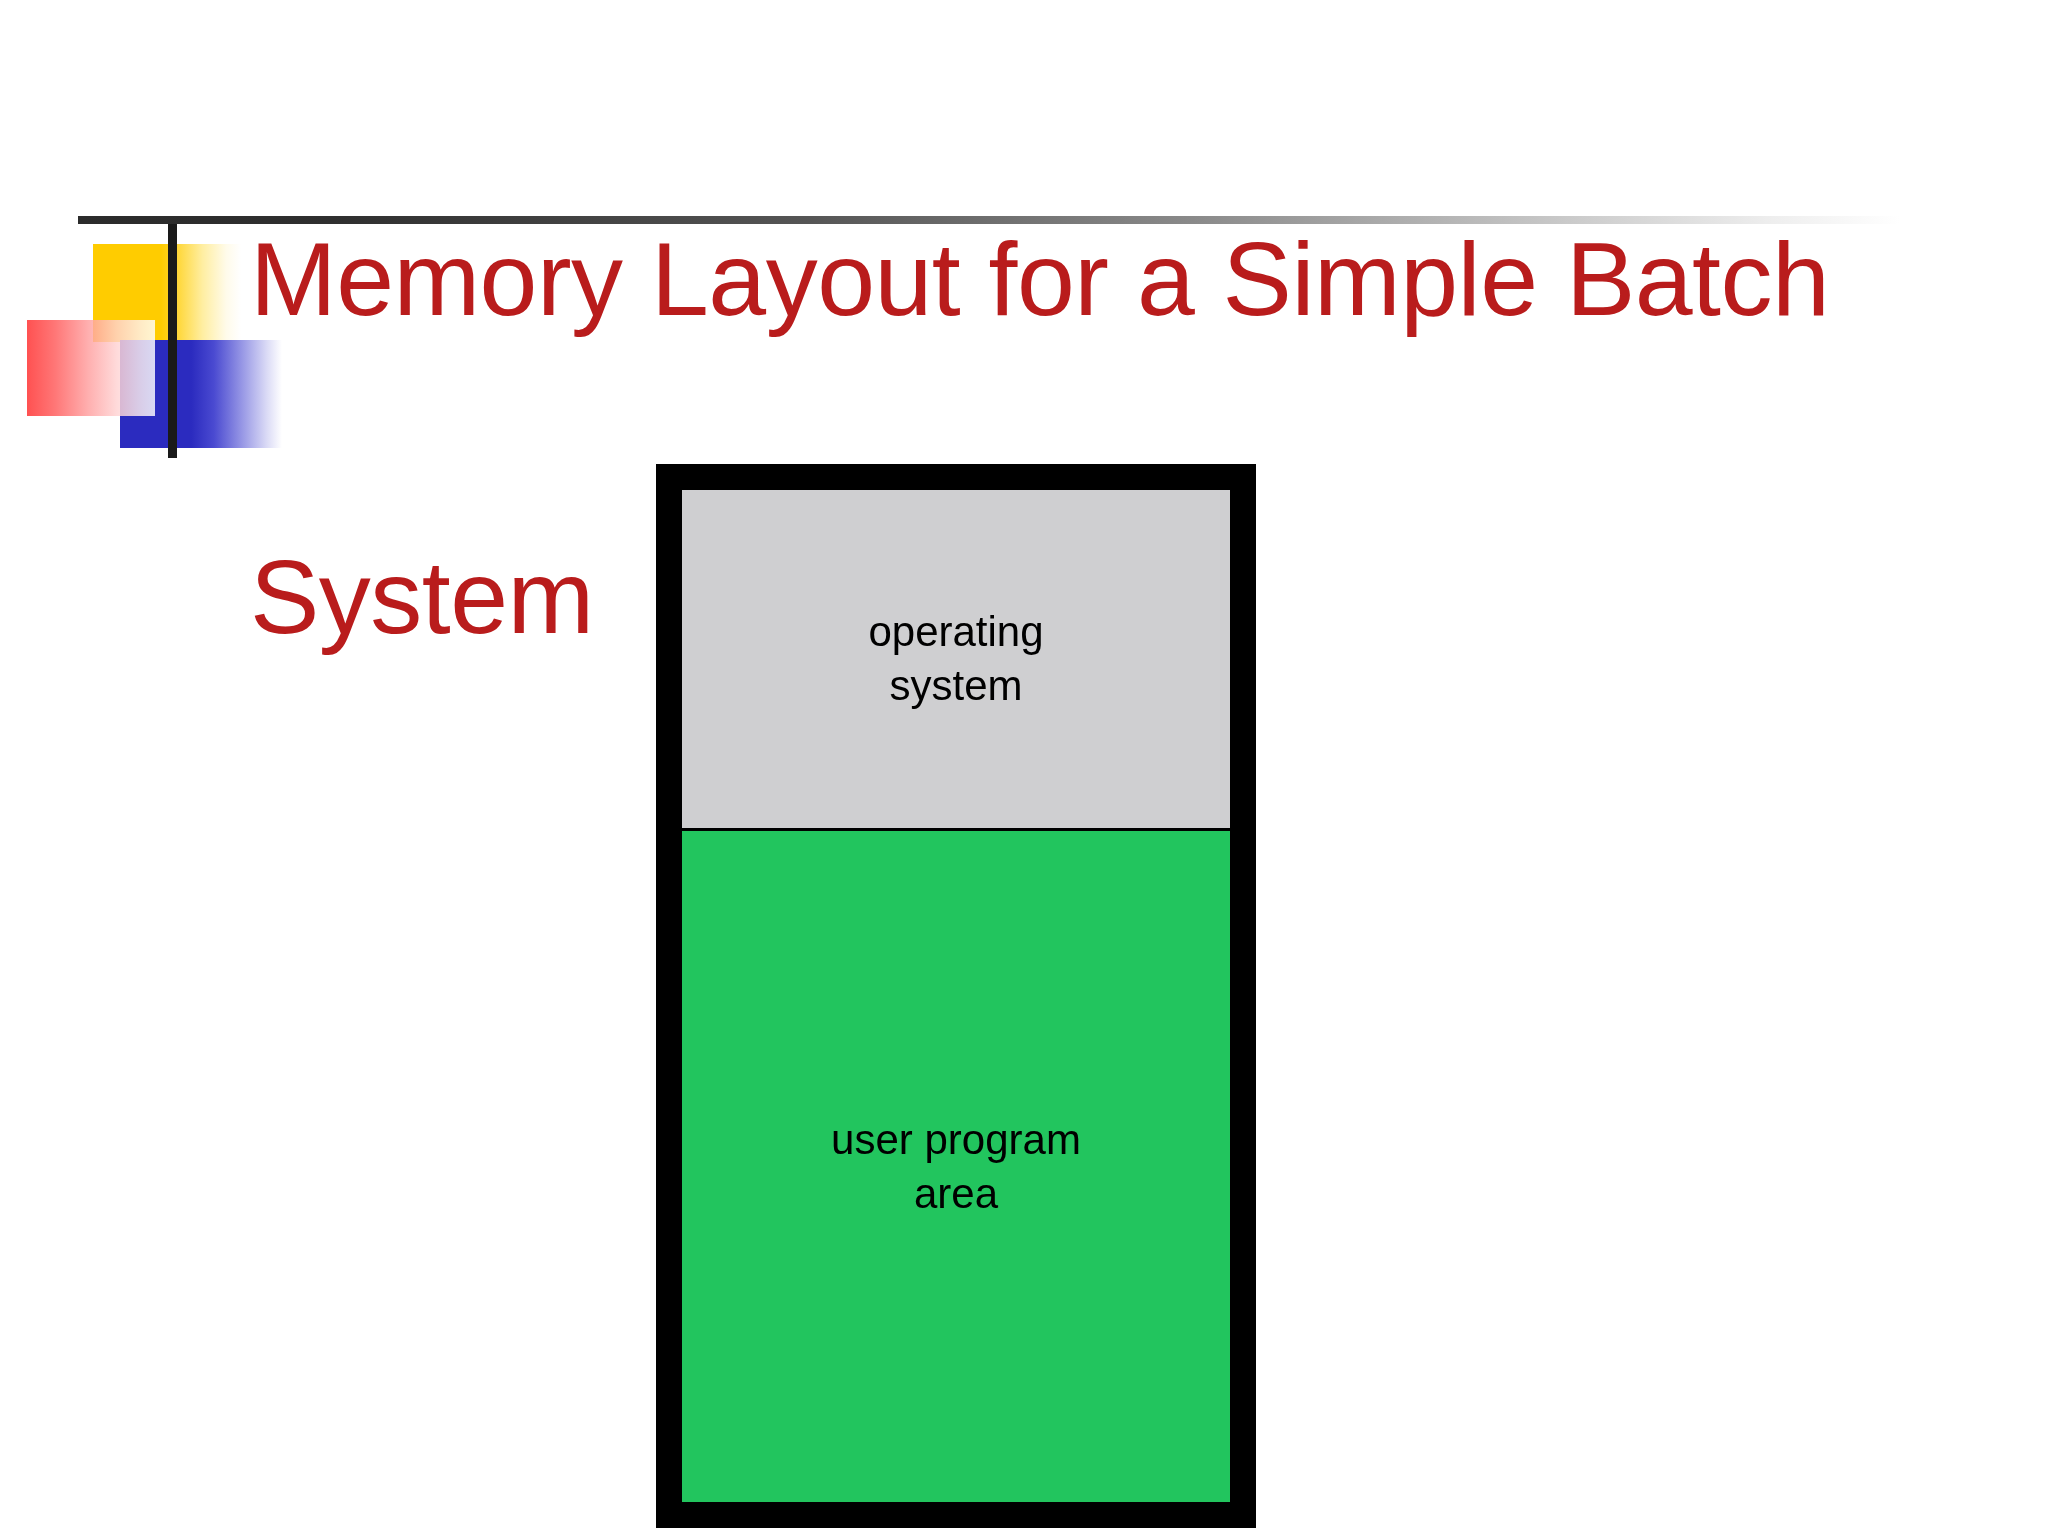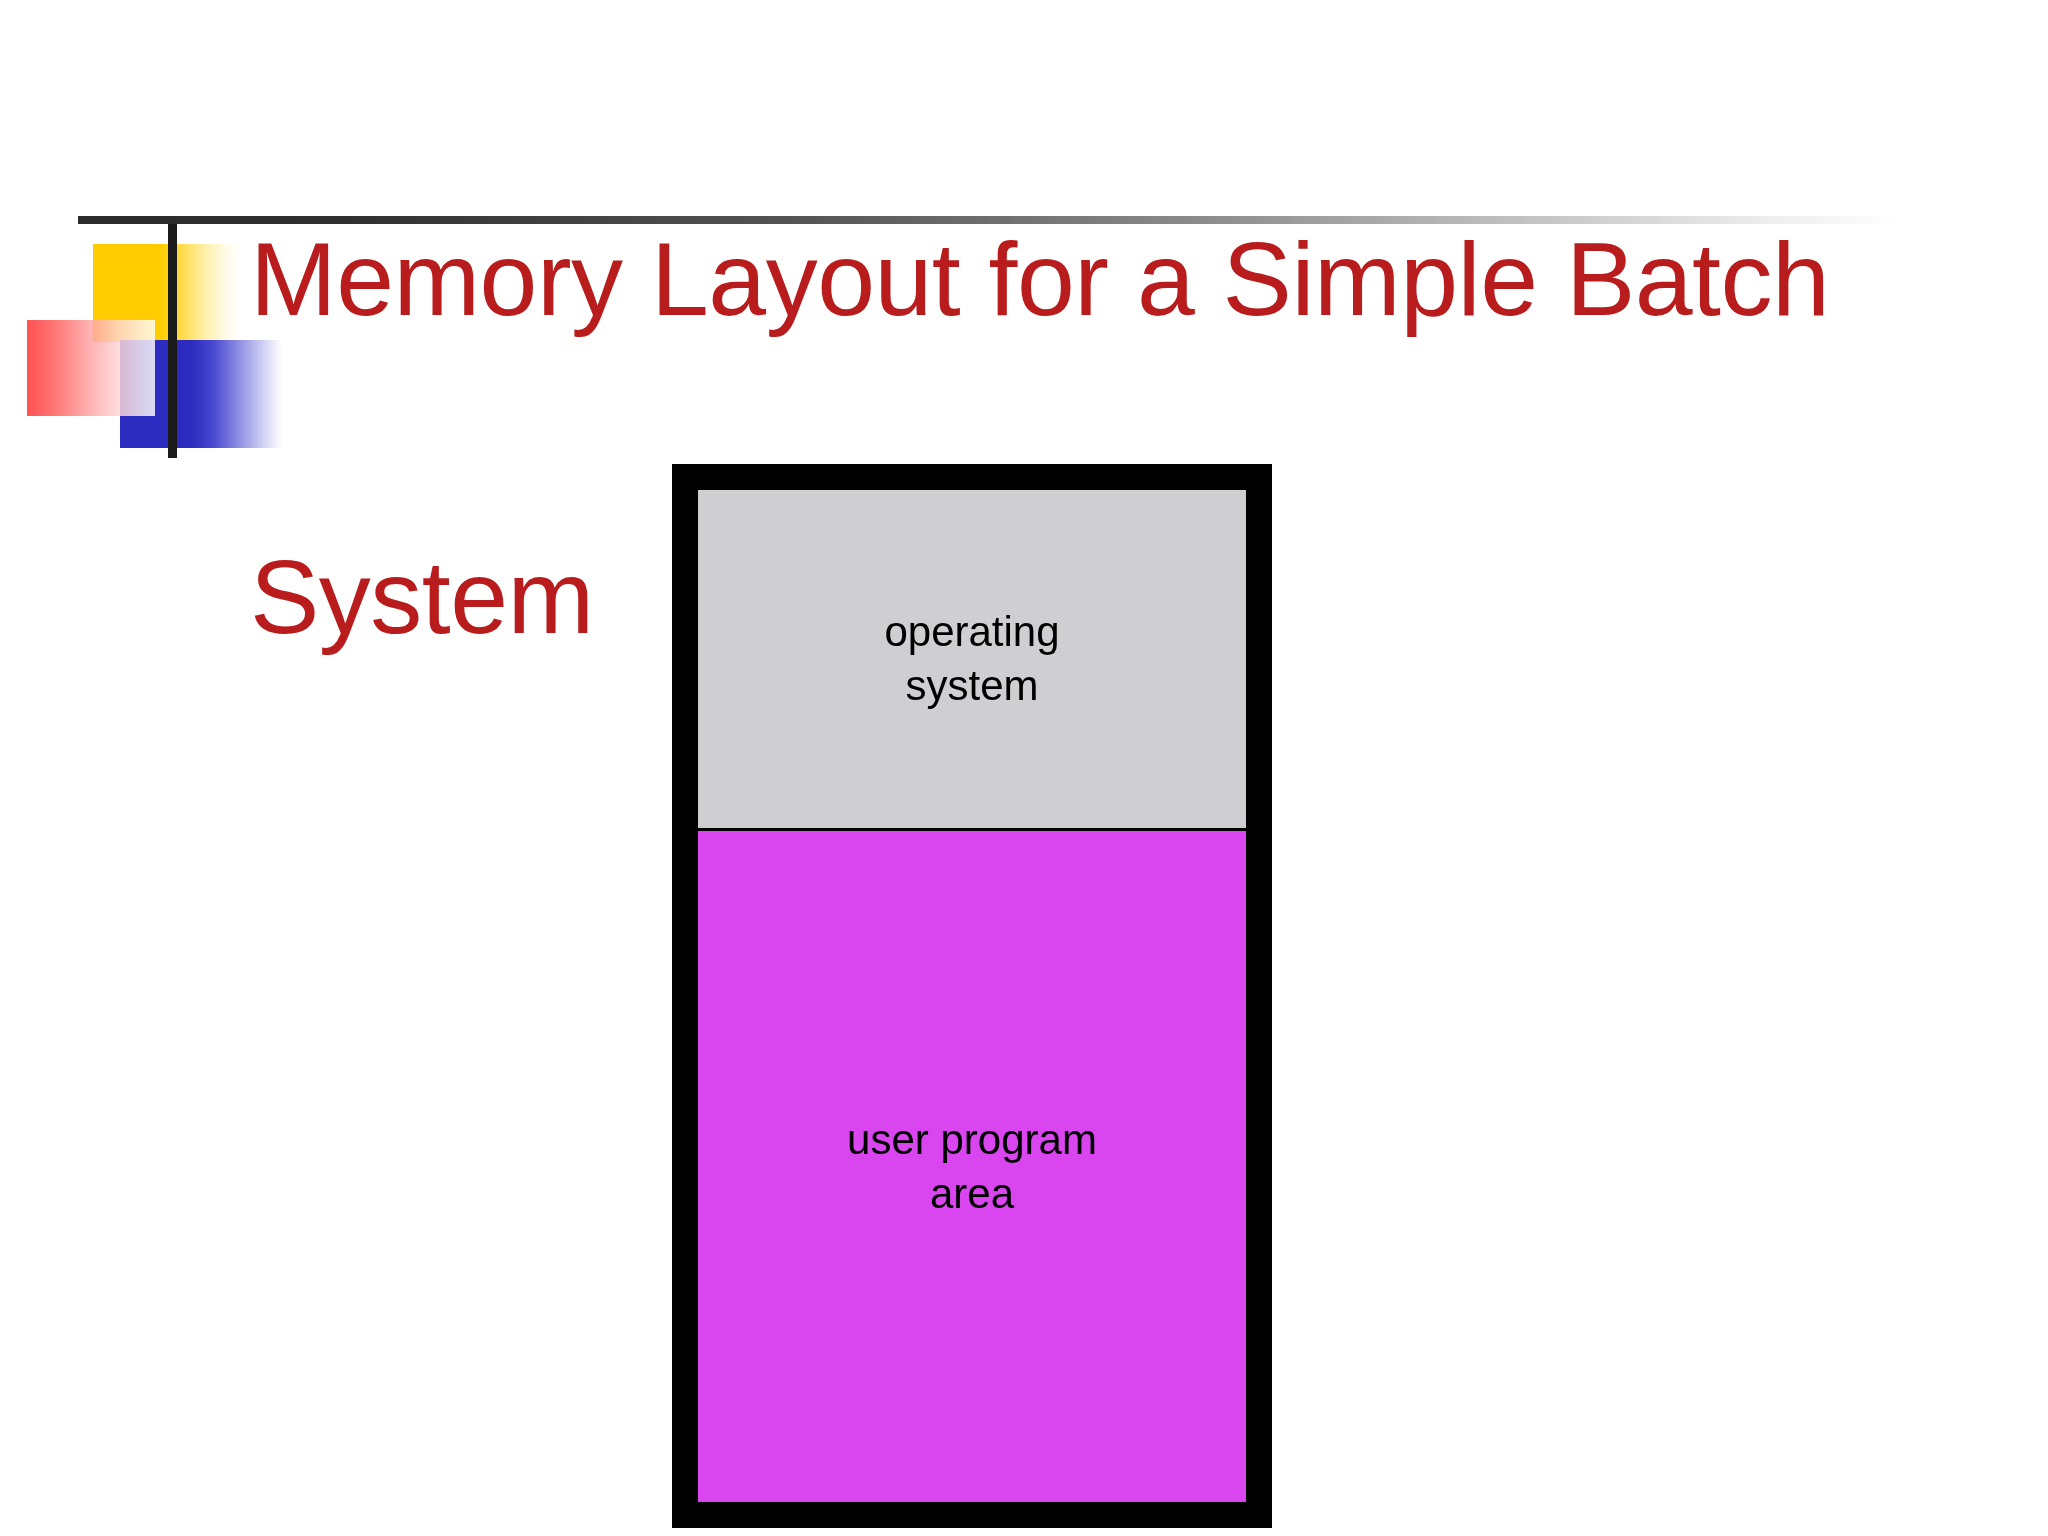--- a/index.html
+++ b/index.html
@@ -81,21 +81,21 @@
     left: 78px;
     top: 216px;
     width: 1822px;
     height: 8px;
     background: linear-gradient(to right, #2b2b2b 0%, #2f2f2f 14%, #555555 40%, #8c8c8c 62%, #c4c4c4 80%, #eeeeee 93%, #ffffff 100%);
   }
 
   
   #memory-box {
     position: absolute;
-    left: 672px;
+    left: 656px;
     top: 464px;
     width: 600px;
     height: 1064px;
     background: #000000;
     padding: 23px;
     box-sizing: border-box;
   }
   #memory-inner {
     position: relative;
     width: 100%;
@@ -115,21 +115,21 @@
     color: #000000;
     font-size: 42px;
     line-height: 1.28;
   }
   #region-os {
     height: 33.8%;
     background: #cfcfd1;
   }
   #region-user {
     flex: 1 1 auto;
-    background: #d946ef;
+    background: #22c55e;
     border-top: none;
   }
   .region-label {
     white-space: pre-line;
   }
 </style>
 </head>
 <body>
 
 <div id="slide">

